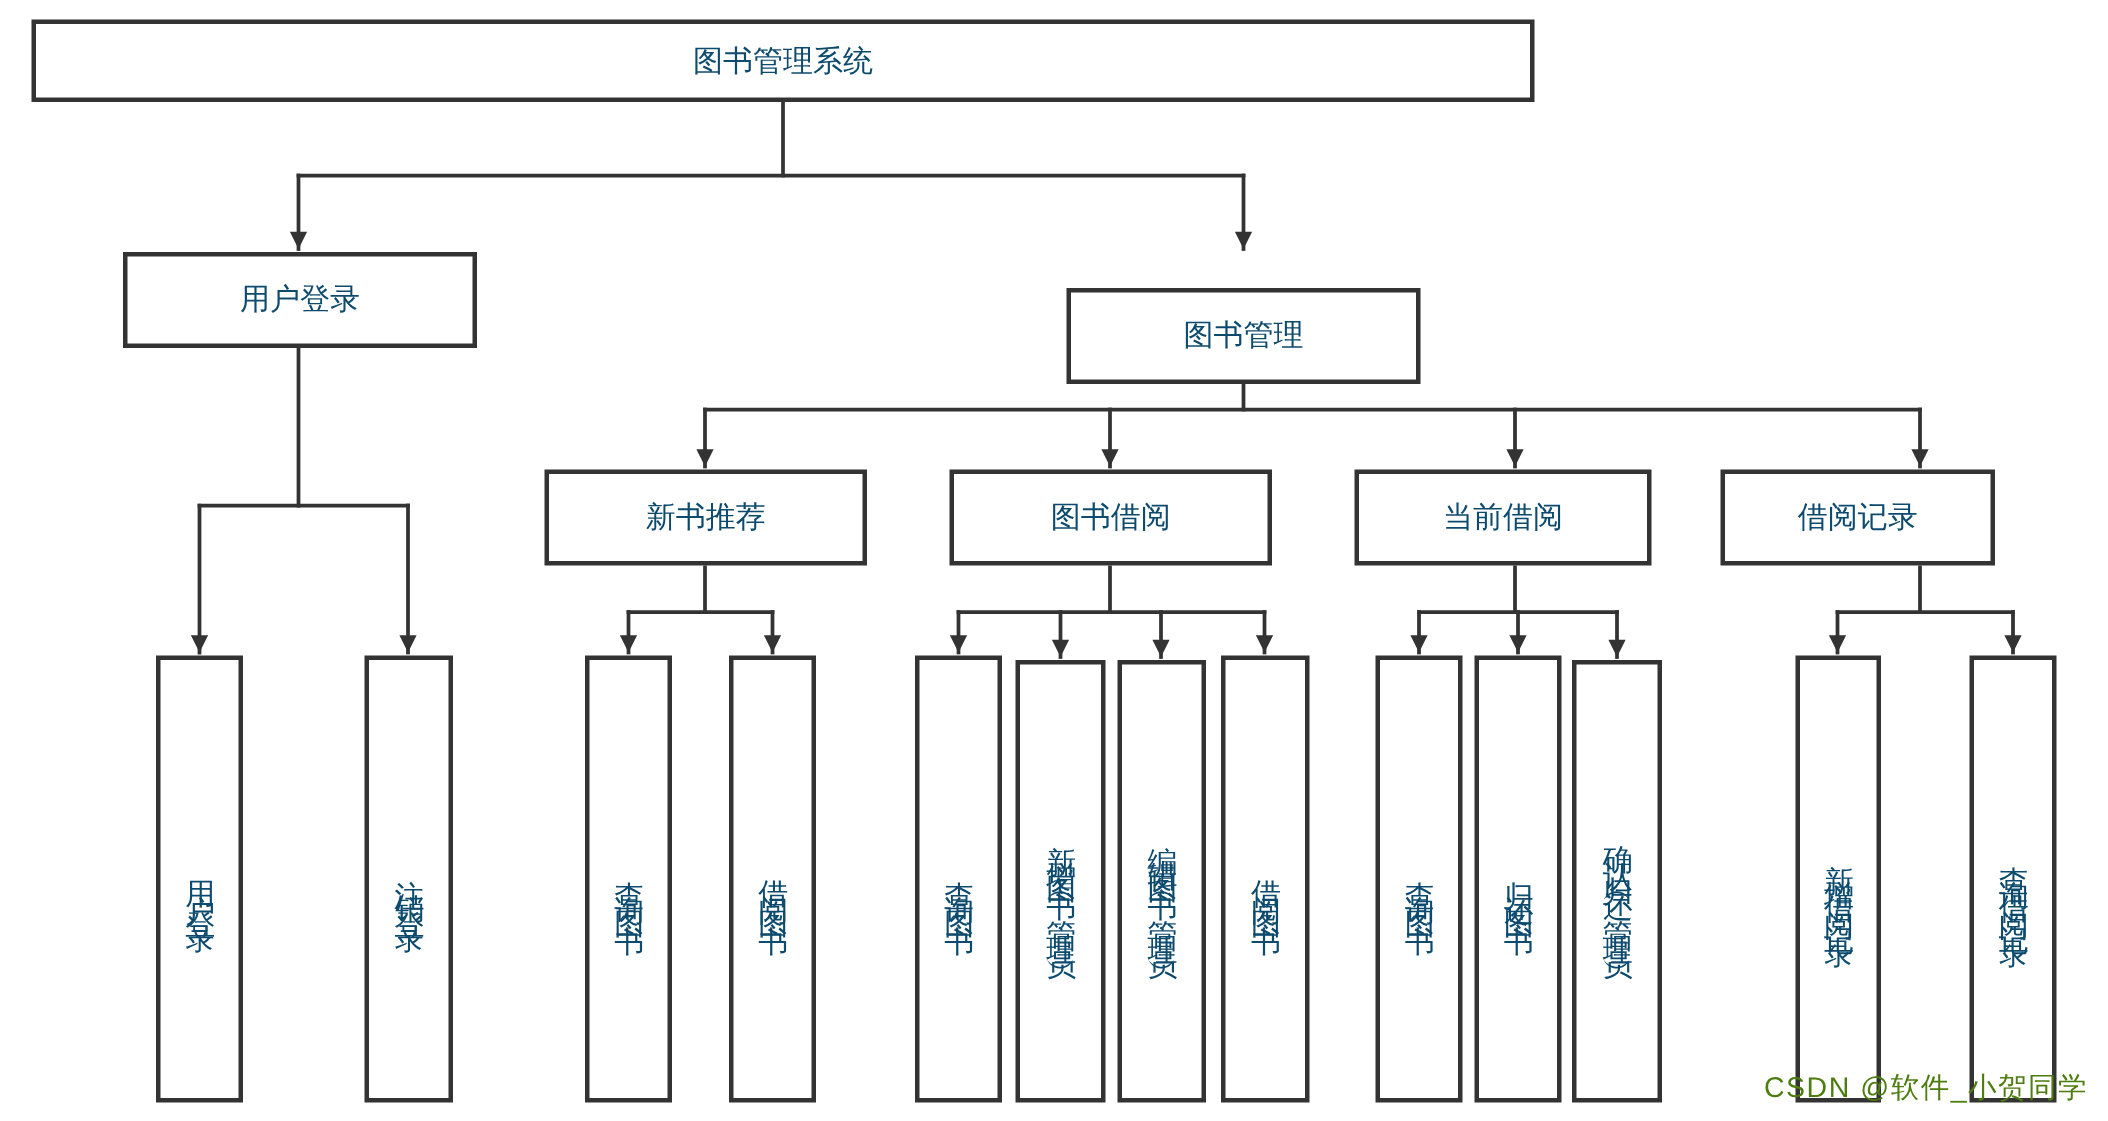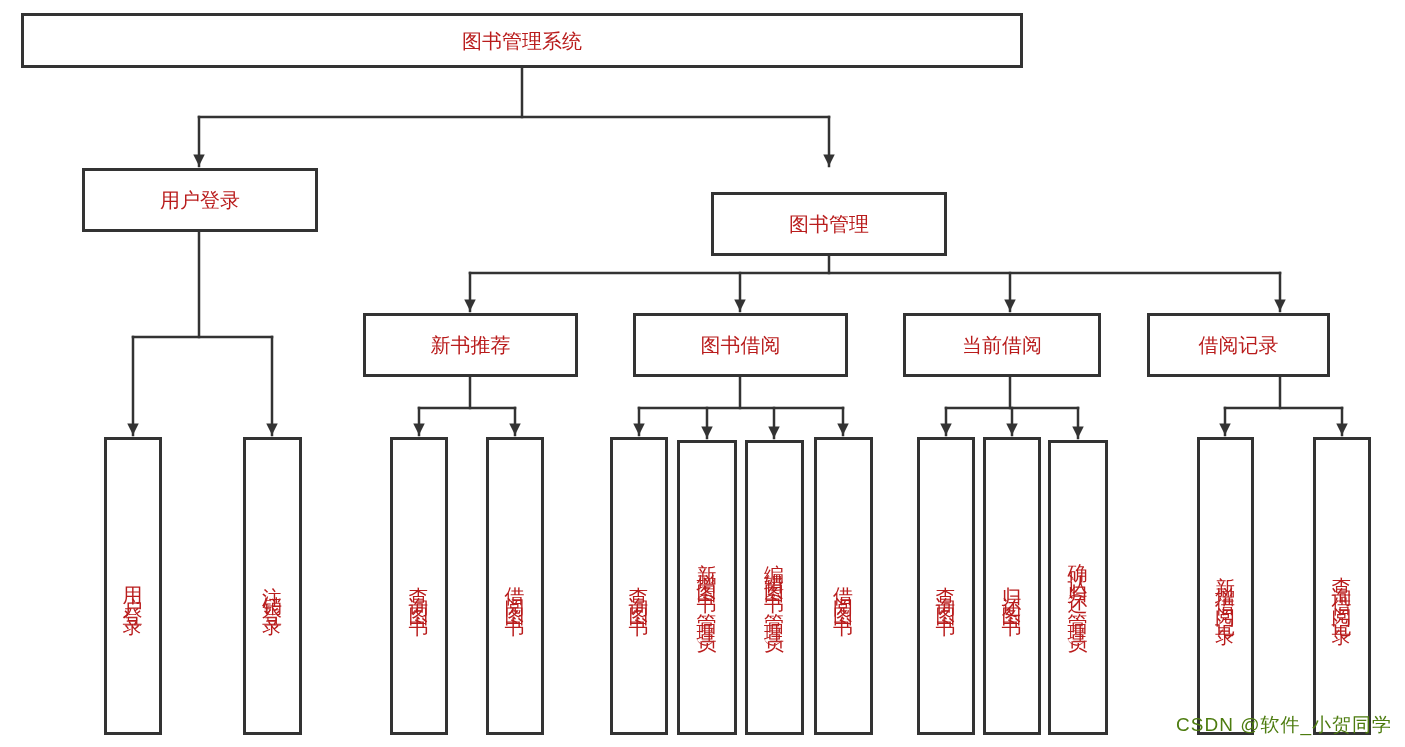--- a/index.html
+++ b/index.html
@@ -19,21 +19,21 @@
     position: absolute;
     left: 0; top: 0;
     width: 1405px; height: 747px;
     pointer-events: none;
   }
   .box {
     position: absolute;
     box-sizing: border-box;
     border: 3px solid #333333;
     background: #ffffff;
-    color: #b91c1c;
+    color: #0c4a6e;
     display: flex;
     align-items: center;
     justify-content: center;
     font-size: 20px;
     line-height: 1;
     text-align: center;
     z-index: 2;
   }
   .v {
     writing-mode: vertical-rl;

